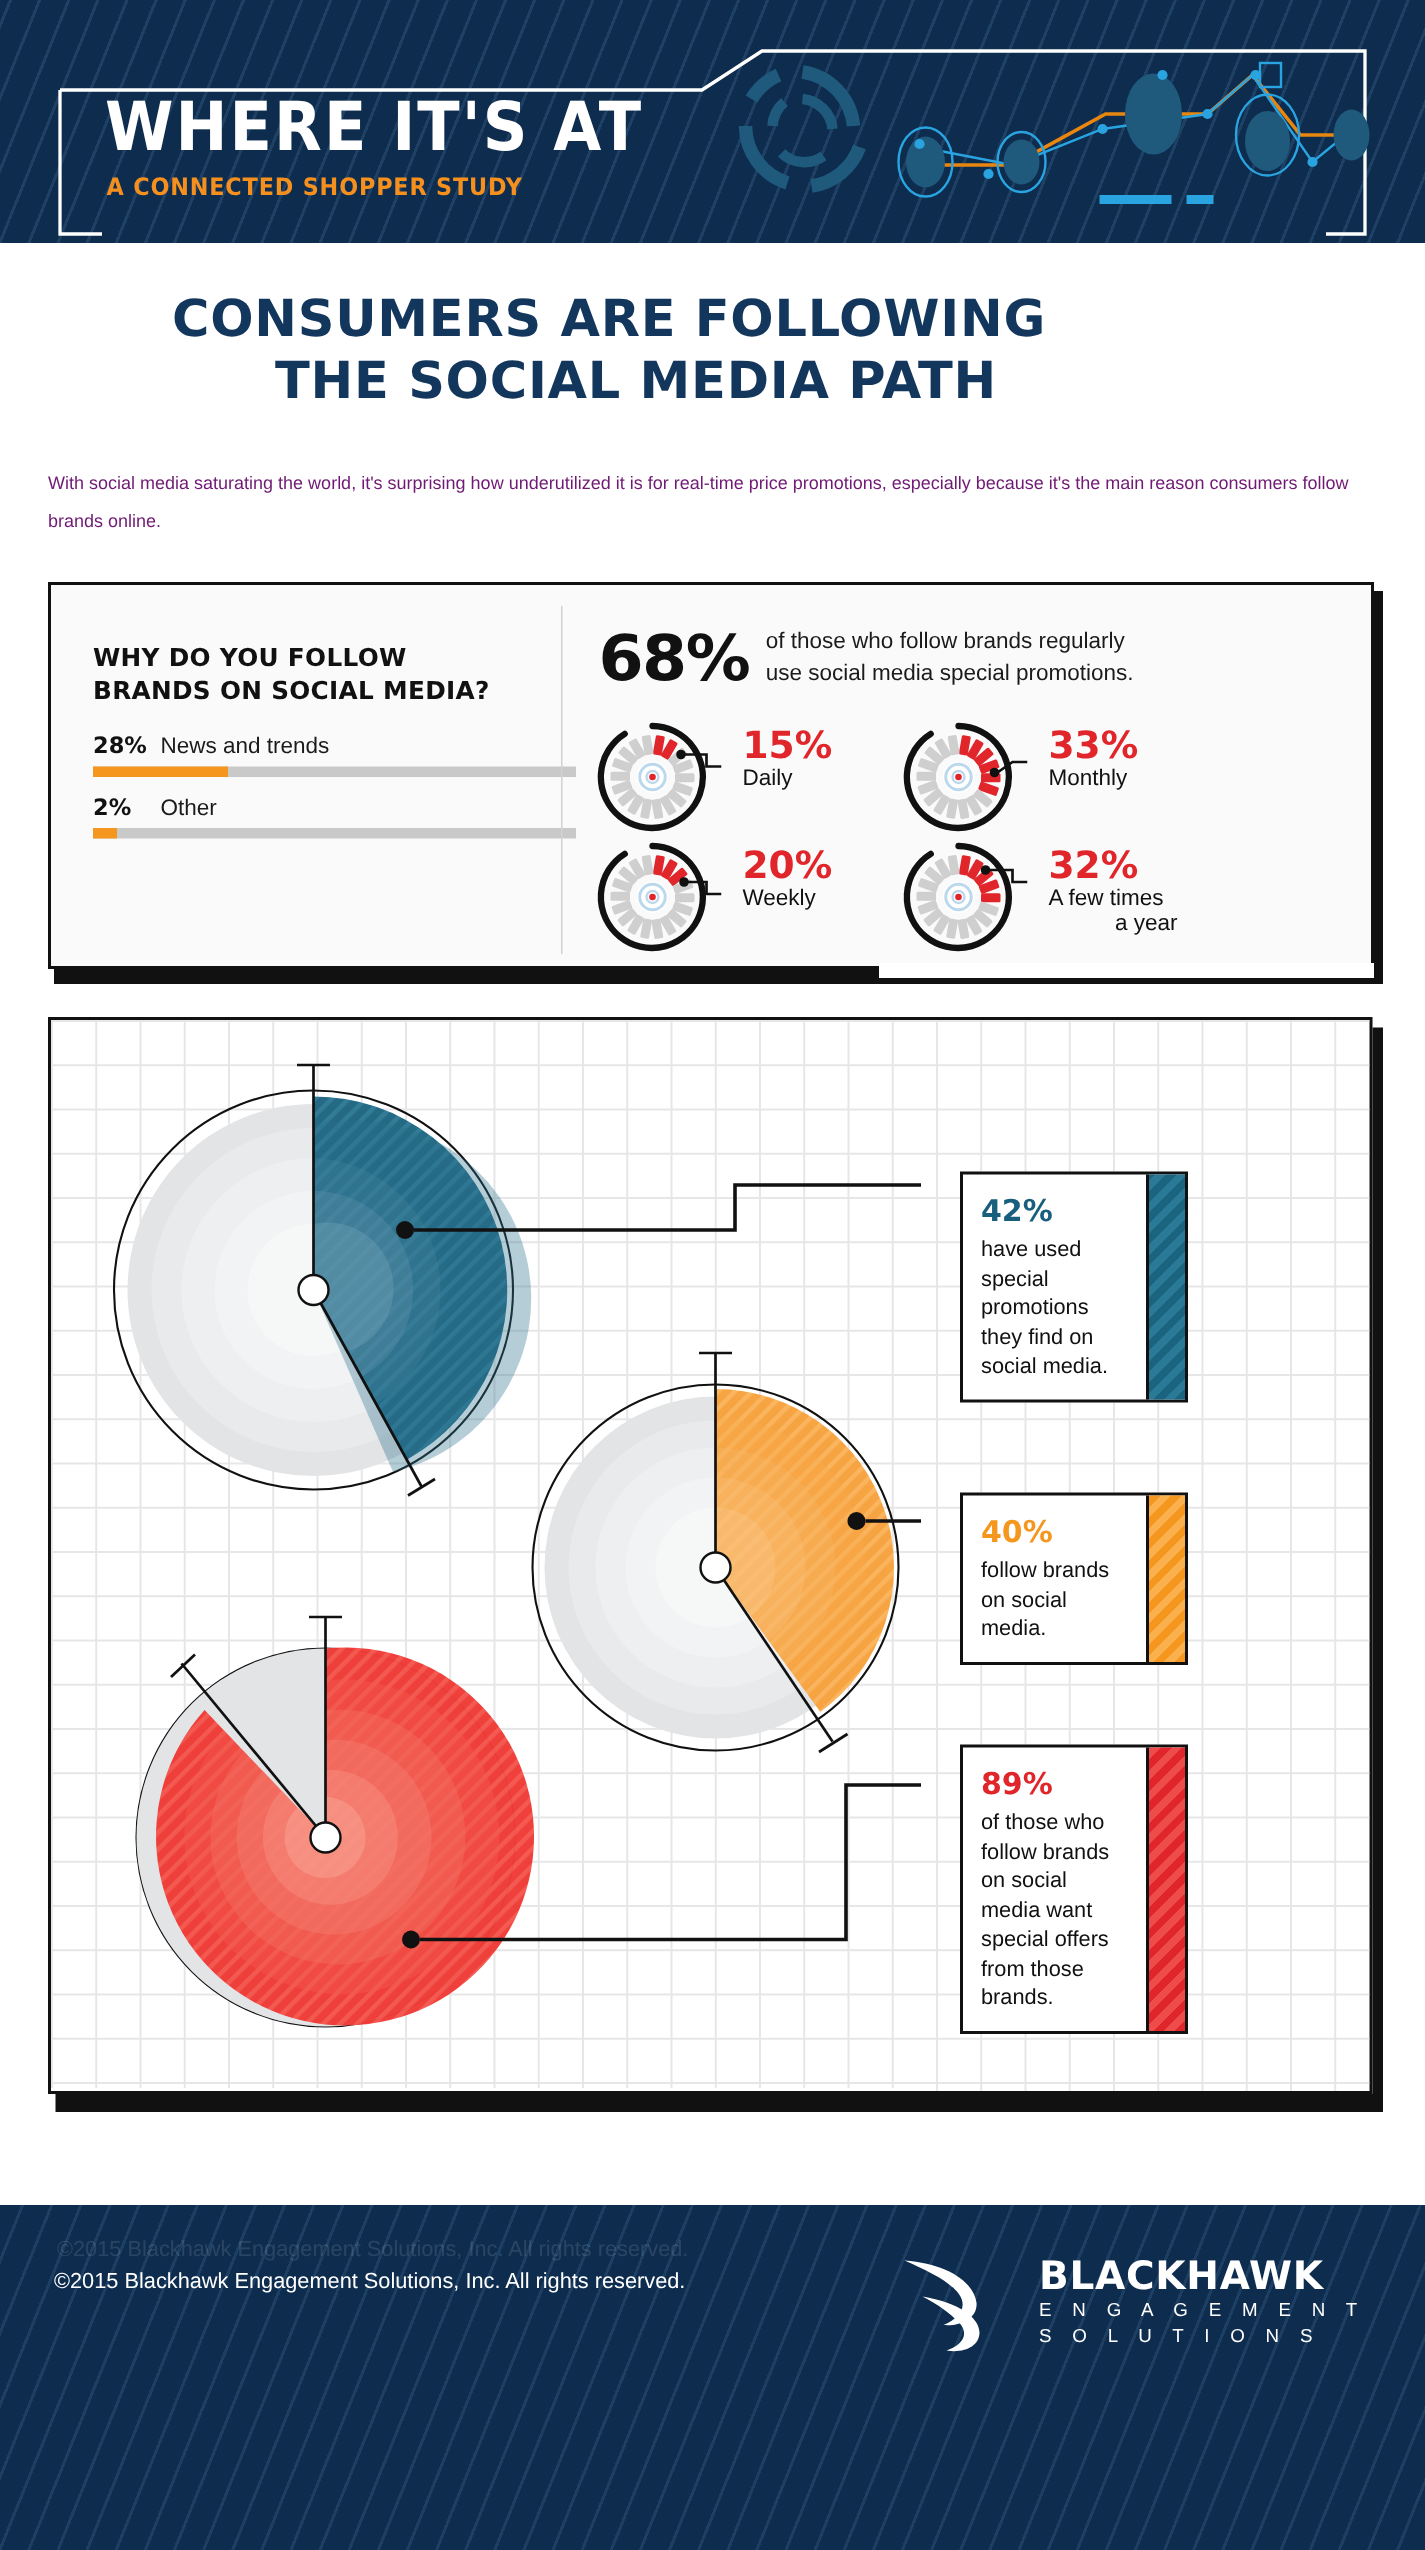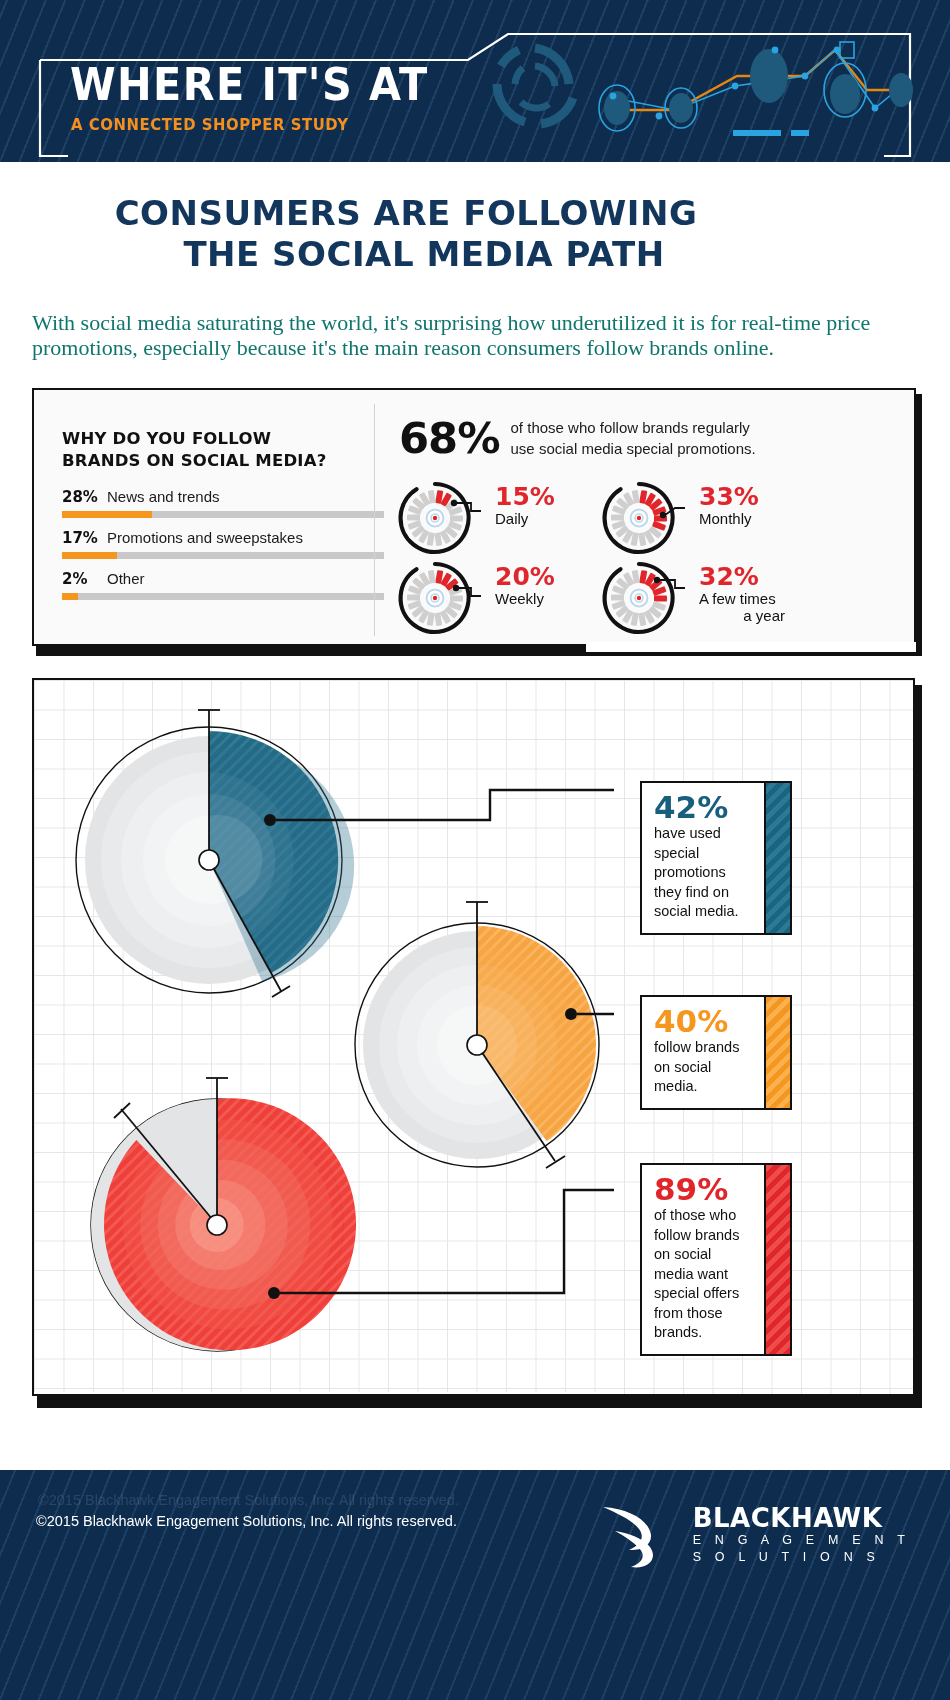--- a/index.html
+++ b/index.html
@@ -51,22 +51,22 @@
   .main-title {
     position:absolute; left:0; top:193px; width:812px;
     text-align:center;
     font-family:"DejaVu Sans", sans-serif;
     font-weight:700; font-size:34px; line-height:41px;
     letter-spacing:0.5px; color:#12365c;
   }
   .main-title .l2 { display:block;padding-left:36px; }
   .intro {
     position:absolute; left:32px; top:310px; width:890px;
-    font-size:22px; line-height:25px; color:#0f766e;
-    font-family:Liberation Serif, serif;
+    font-size:12px; line-height:25px; color:#701a75;
+    font-family:Liberation Sans, sans-serif;
   }
 
   
   .panel1 {
     position:absolute; left:32px; top:388px; width:886px; height:268px;
   }
   .panel1 .shadow {
     position:absolute; left:4px; top:6px; width:886px; height:262px;
     background:#111;
   }
@@ -138,21 +138,21 @@
   .panel2 .notch-b {
     position:absolute; left:-2px; bottom:-8px; width:588px; height:10px; background:#ffffff;
   }
   .pies { position:absolute; inset:0; }
 
   
   .callout { position:absolute; background:#fff; border:2.5px solid #111; display:flex; }
   .callout .txtwrap { padding:9px 12px 11px 12px; width:122px; }
   .callout .cnum {
     font-family:"DejaVu Sans", sans-serif; font-weight:700;
-    font-size:31px; line-height:30px; letter-spacing:0px;
+    font-size:20px; line-height:30px; letter-spacing:0px;
   }
   .callout .cdesc { font-size:14.5px; line-height:19.5px; color:#111; margin-top:2px; }
   .callout .cbar { width:26px; border-left:2.5px solid #111; }
 
   .c-blue  { left:608px; top:781px; }
   .c-blue .cnum { color:#175f7d; }
   .c-blue .cbar { background:
       repeating-linear-gradient(-45deg,#1b6480 0 5px,#2a7a97 5px 10px); }
   .c-orange{ left:608px; top:995px; }
   .c-orange .cnum { color:#f5971f; }
@@ -272,29 +272,20 @@
           <div>BRANDS ON SOCIAL MEDIA?</div>
         </div>
         <div class="bar-list">
           <div class="bar-row">
             <div class="lbl">
               <span class="pct">28%</span>
               <span class="name">News and trends</span>
             </div>
             <div class="track">
               <div class="fill" style="width:28%"></div>
-            </div>
-          </div>
-          <div class="bar-row">
-            <div class="lbl">
-              <span class="pct">17%</span>
-              <span class="name">Promotions and sweepstakes</span>
-            </div>
-            <div class="track">
-              <div class="fill" style="width:17%"></div>
             </div>
           </div>
           <div class="bar-row">
             <div class="lbl">
               <span class="pct">2%</span>
               <span class="name">Other</span>
             </div>
             <div class="track">
               <div class="fill" style="width:5%"></div>
             </div>

